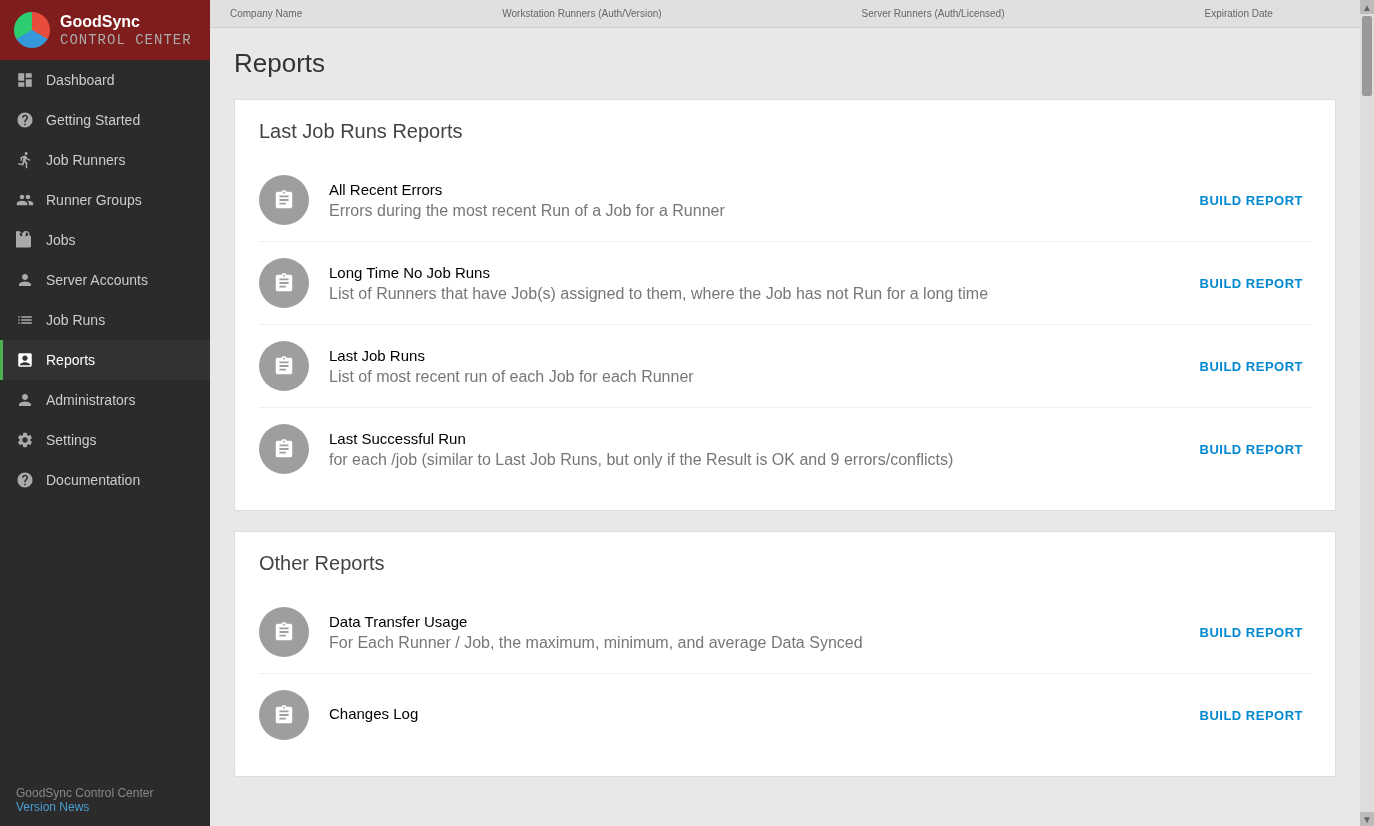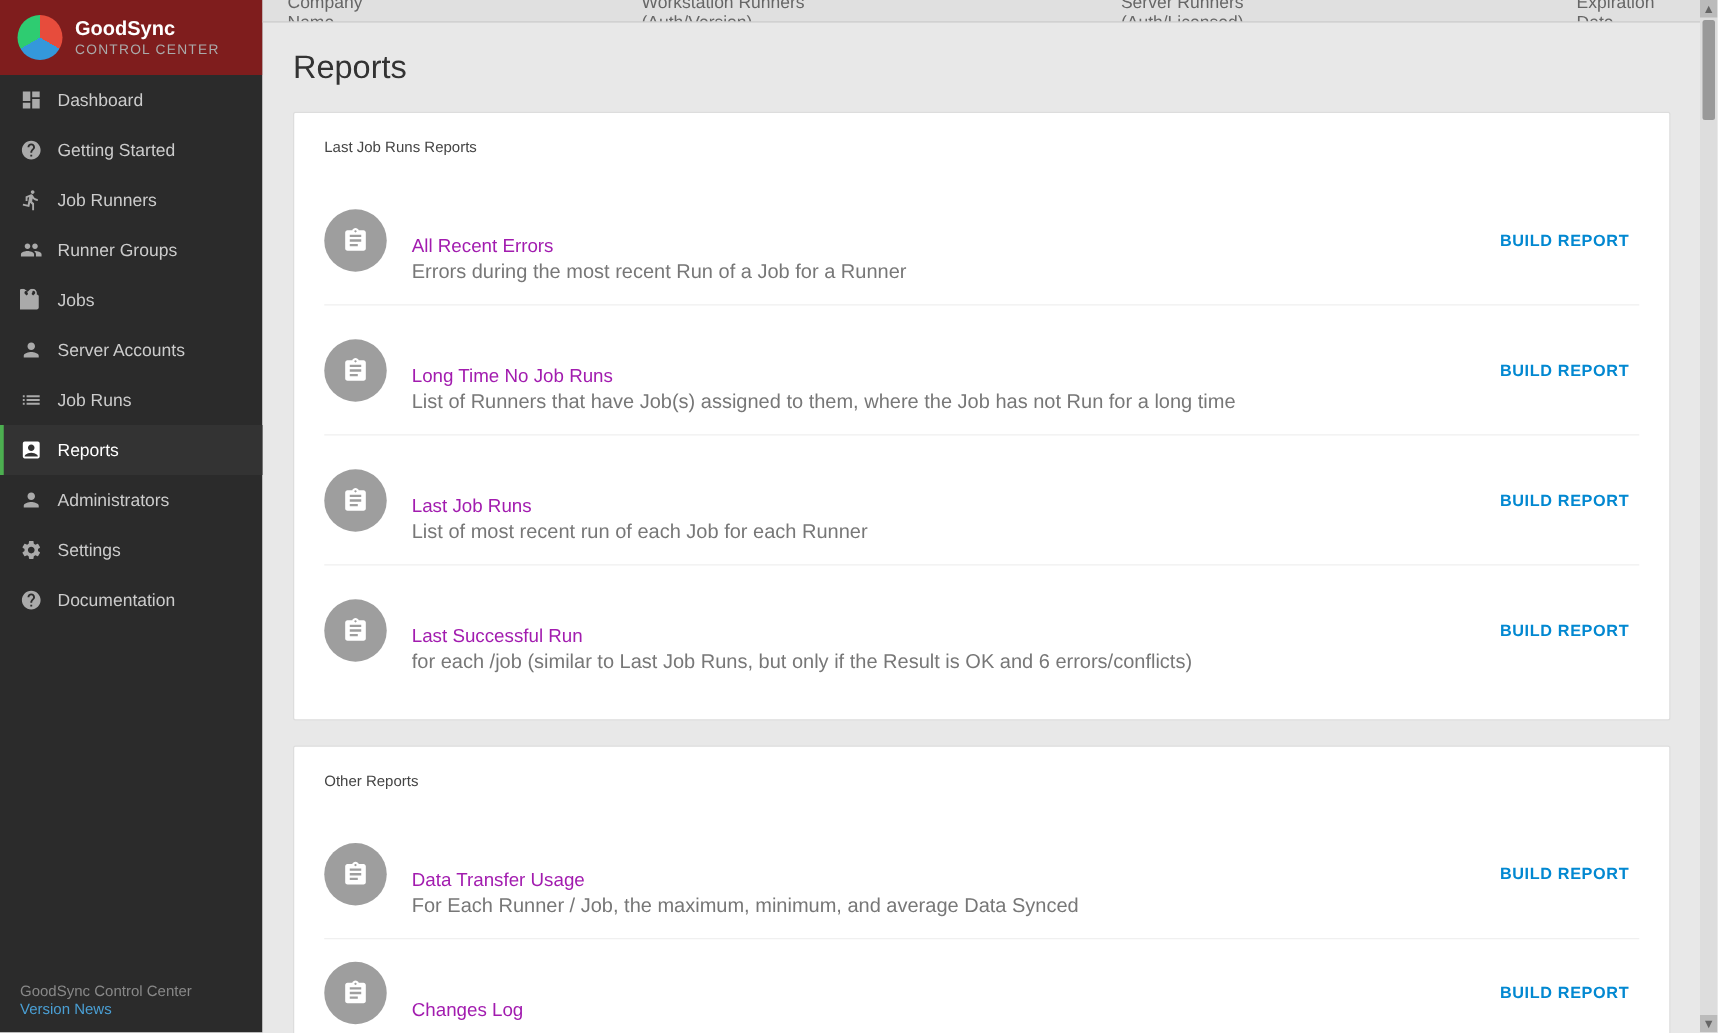--- a/index.html
+++ b/index.html
@@ -24,21 +24,21 @@
     }
     #logo-icon {
       width: 36px;
       height: 36px;
       border-radius: 50%;
       background: conic-gradient(#e74c3c 0deg 120deg, #3498db 120deg 240deg, #2ecc71 240deg 360deg);
       flex-shrink: 0;
     }
     #logo-text { display: flex; flex-direction: column; }
     #logo-name { font-size: 16px; font-weight: bold; color: #fff; line-height: 1.2; }
-    #logo-subtitle { font-size: 11px; color: #aaa; letter-spacing: 1px; text-transform: uppercase; }
+    #logo-subtitle { font-size: 14px; color: #aaa; letter-spacing: 1px; text-transform: uppercase; font-family: Liberation Mono, monospace; }
 
     .nav-item {
       display: flex;
       align-items: center;
       padding: 11px 16px;
       gap: 12px;
       cursor: pointer;
       color: #ccc;
       font-size: 14px;
       text-decoration: none;
@@ -85,25 +85,25 @@
       flex: 1;
       display: flex;
       flex-direction: column;
       overflow: hidden;
       background: #e8e8e8;
     }
 
     
     #top-hint {
       background: #e0e0e0;
-      height: 18px;
+      height: 28px;
       display: flex;
       align-items: center;
       padding: 0 20px;
-      font-size: 14px;
+      font-size: 10px;
       color: #666;
       gap: 200px;
       border-bottom: 1px solid #ccc;
       flex-shrink: 0;
       overflow: hidden;
     }
 
     #content {
       flex: 1;
       overflow-y: auto;
@@ -120,21 +120,21 @@
 
     .section-card {
       background: #fff;
       border-radius: 2px;
       margin-bottom: 20px;
       padding: 20px 24px;
       border: 1px solid #ddd;
     }
 
     .section-heading {
-      font-size: 12px;
+      font-size: 20px;
       font-weight: 500;
       color: #444;
       margin-bottom: 16px;
     }
 
     .report-item {
       display: flex;
       align-items: center;
       padding: 16px 0;
       border-bottom: 1px solid #f0f0f0;
@@ -151,24 +151,23 @@
       align-items: center;
       justify-content: center;
       flex-shrink: 0;
       color: #fff;
       font-size: 22px;
     }
 
     .report-text { flex: 1; }
     .report-title {
       font-size: 15px;
-      color: #a21caf;
+      color: #000000;
       font-weight: 500;
       margin-bottom: 4px;
-      margin-top: 32px;
     }
     .report-desc {
       font-size: 16px;
       color: #777;
     }
 
     .build-report-btn {
       color: #0288d1;
       font-size: 13px;
       font-weight: bold;
@@ -372,21 +371,21 @@
     <div class="build-report-btn">BUILD REPORT</div>
   </div>
           <div class="report-item">
     <div class="report-icon-circle">
               <svg width="22" height="22" viewBox="0 0 24 24" fill="white">
                 <path d="M19 3h-4.18C14.4 1.84 13.3 1 12 1s-2.4.84-2.82 2H5c-1.1 0-2 .9-2 2v14c0 1.1.9 2 2 2h14c1.1 0 2-.9 2-2V5c0-1.1-.9-2-2-2zm-7 0c.55 0 1 .45 1 1s-.45 1-1 1-1-.45-1-1 .45-1 1-1zm2 14H7v-2h7v2zm3-4H7v-2h10v2zm0-4H7V7h10v2z"></path>
               </svg>
             </div>
     <div class="report-text">
       <div class="report-title">Last Successful Run</div>
-      <div class="report-desc">for each /job (similar to Last Job Runs, but only if the Result is OK and 6 errors/conflicts)</div>
+      <div class="report-desc">for each /job (similar to Last Job Runs, but only if the Result is OK and 9 errors/conflicts)</div>
     </div>
     <div class="build-report-btn">BUILD REPORT</div>
   </div>
         </div>
     </div>
 
     <div class="section-card">
       <div class="section-heading">Other Reports</div>
       <div id="other-reports-list">
 

